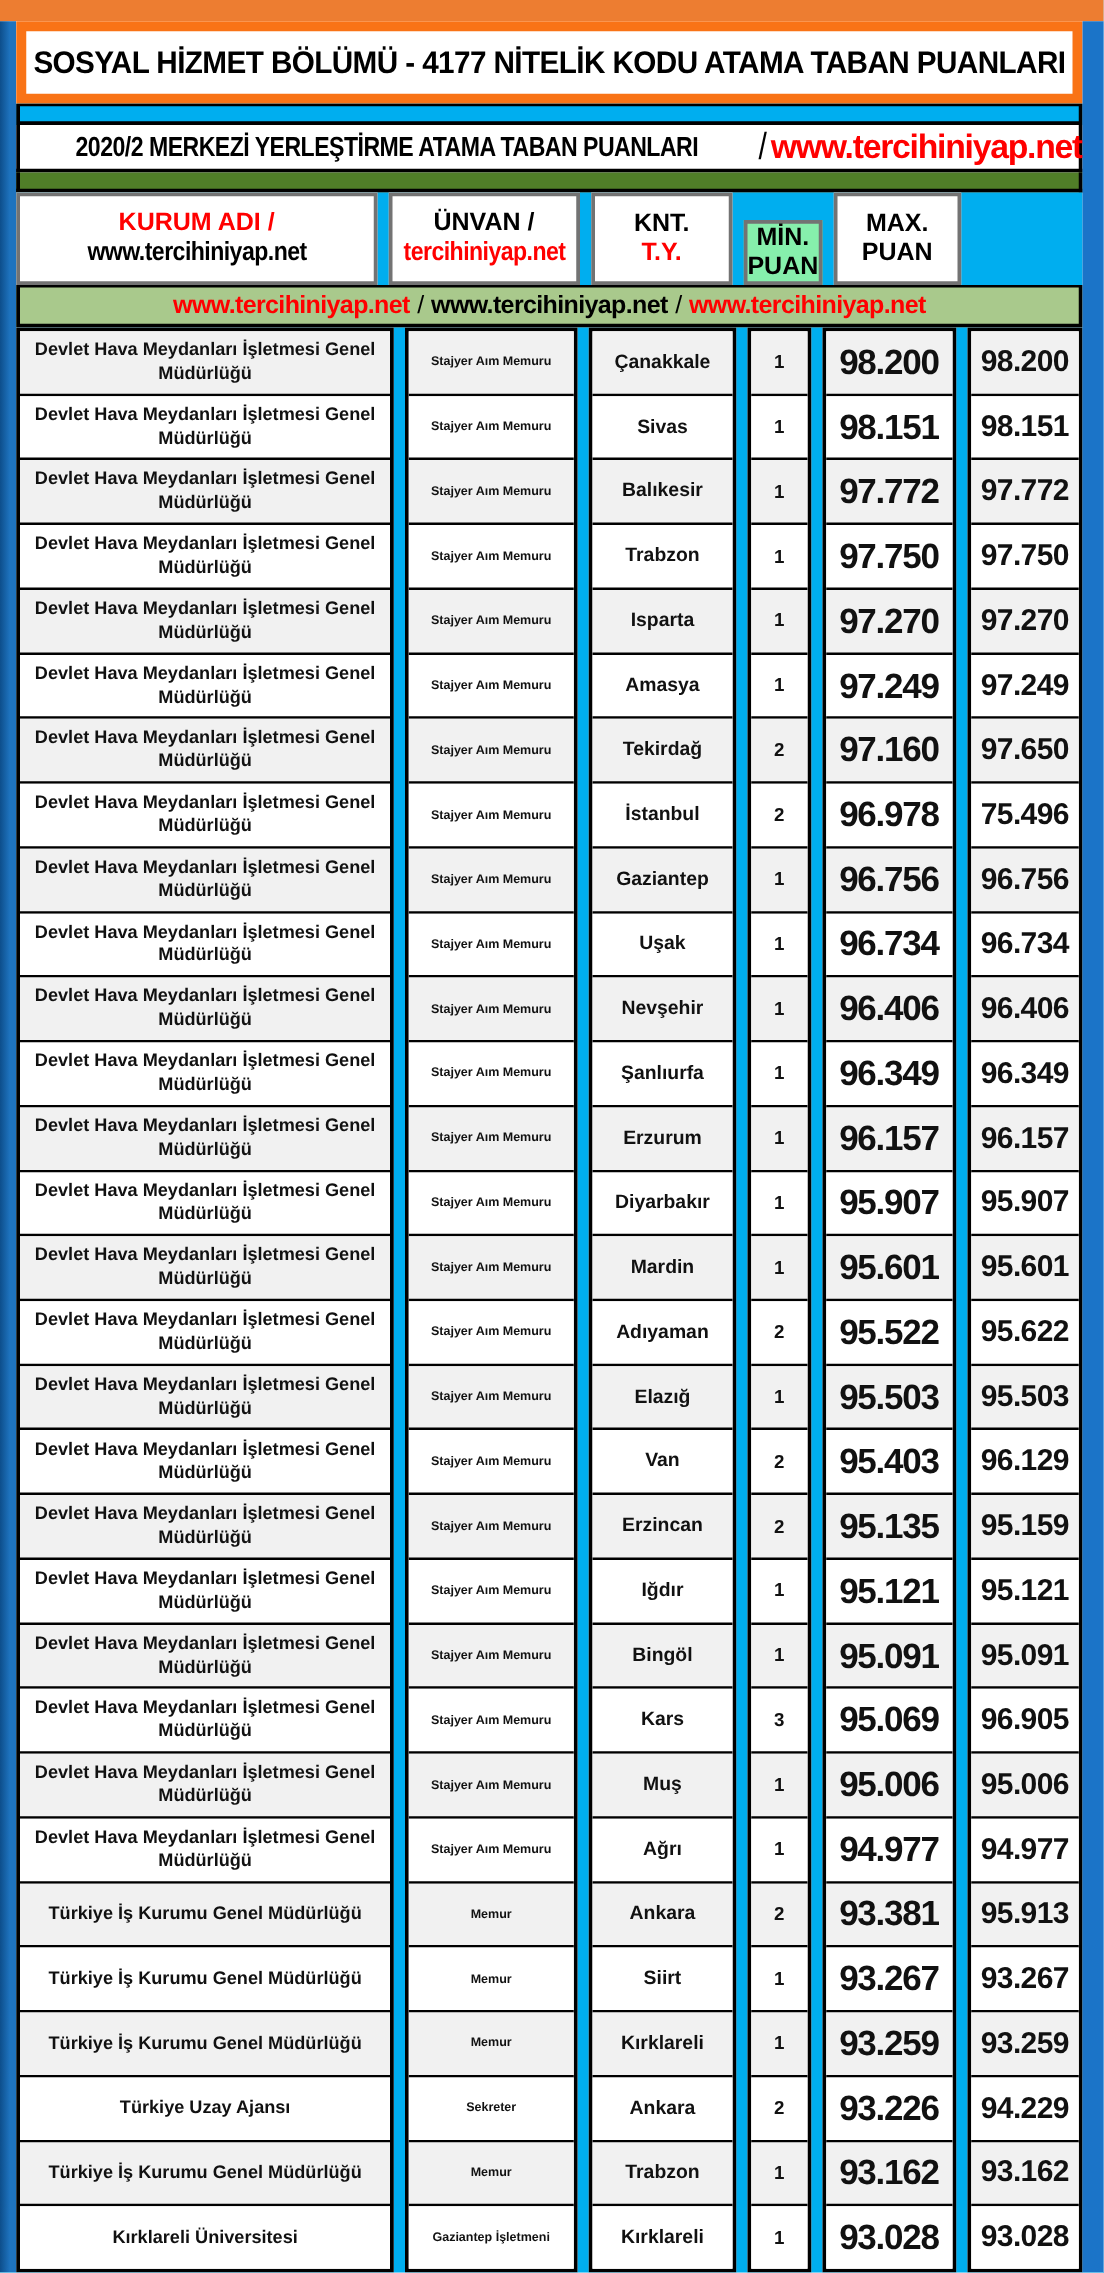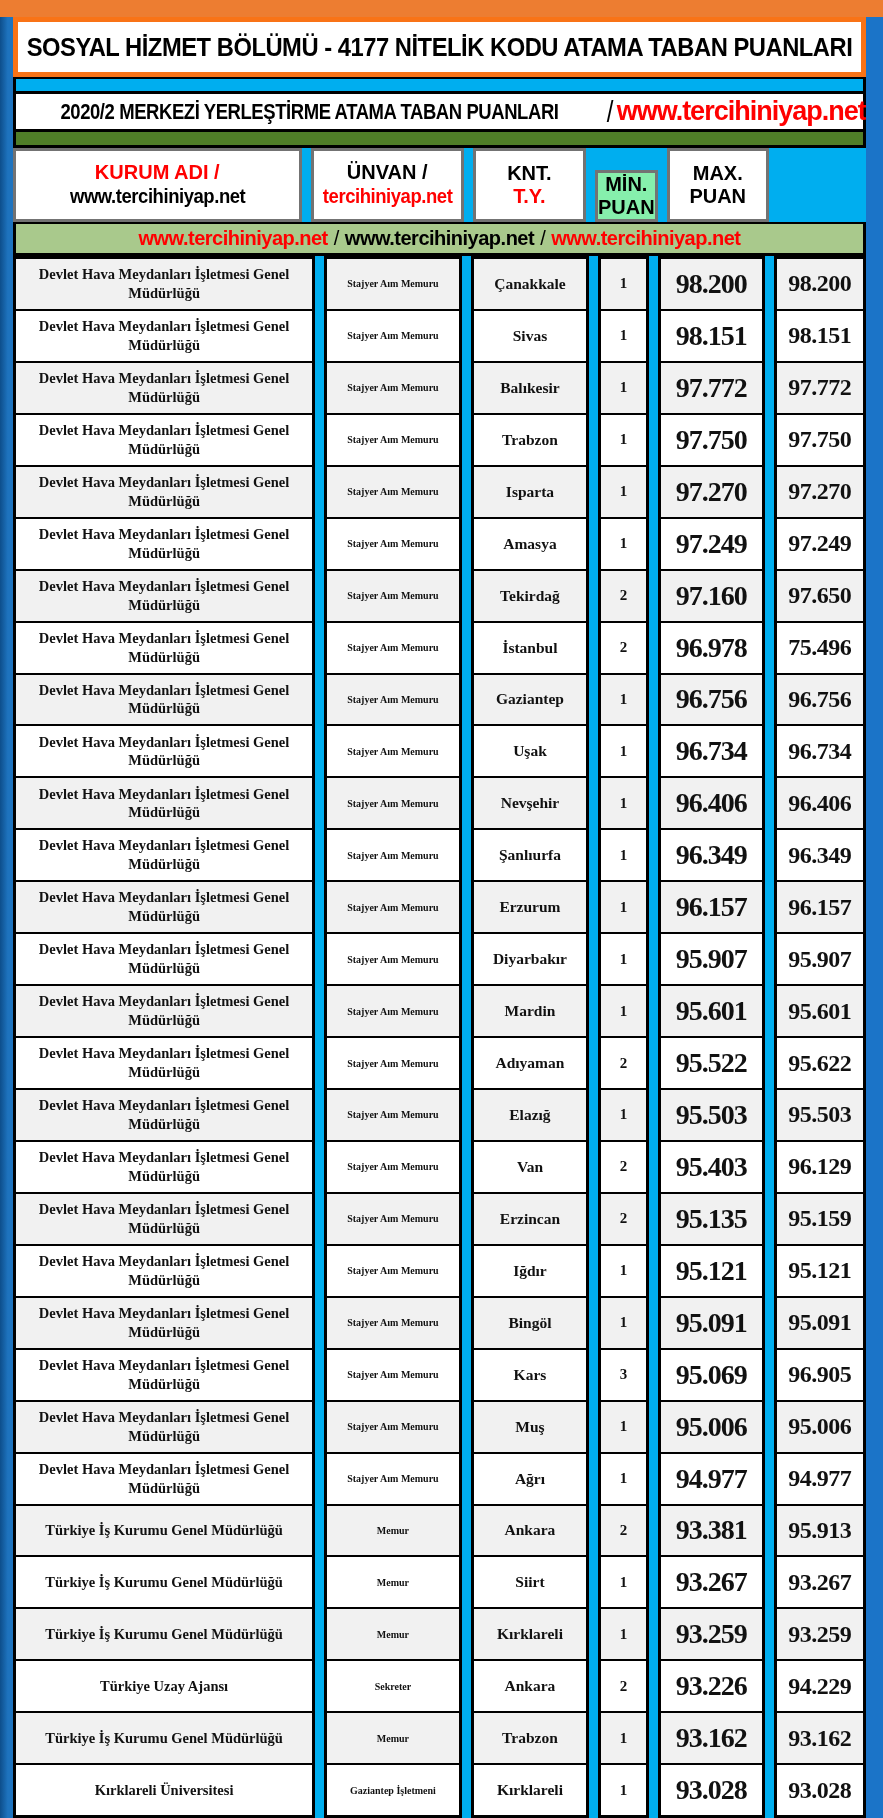--- a/index.html
+++ b/index.html
@@ -9,21 +9,21 @@
     background:#ffffff;
   }
   .page{width:883px;height:1818px;display:flex;flex-direction:column;}
   .topbar{height:17px;background:#ED7D31;flex:0 0 auto;}
   .frame{flex:1 1 auto;display:flex;min-height:0;}
   .side-l{flex:0 0 13px;background:linear-gradient(to right,#0D4E8B,#1E73BE 60%);}
   .side-r{flex:0 0 17px;background:#1B74C8;}
   .content{flex:1 1 auto;display:flex;flex-direction:column;min-width:0;background:#ffffff;}
 
   .title-box{
-    flex:0 0 50px;border:5px solid #f97316;background:#fff;
+    flex:0 0 50px;border:8px solid #f97316;background:#fff;
     display:flex;align-items:center;justify-content:center;
   }
   .title-text{
     font-weight:bold;font-size:25px;color:#000;letter-spacing:-0.5px;
     display:inline-block;transform:scaleX(0.95);white-space:nowrap;
   }
   .stripe-cyan{flex:0 0 12px;background:#00AEEF;border:3px solid #000;border-top-width:2px;}
   .subtitle-box{
     flex:0 0 35px;background:#fff;border:3px solid #000;border-top-width:0;
     display:flex;align-items:center;justify-content:center;white-space:nowrap;
@@ -50,21 +50,21 @@
 
   .promo-row{
     flex:0 0 29px;background:#A9C98C;border:3px solid #000;border-top-width:2px;
     display:flex;align-items:center;justify-content:center;white-space:nowrap;
     font-weight:bold;font-size:20px;letter-spacing:-0.5px;
   }
   .promo-red{color:#FF0000;}
   .promo-black{color:#000;}
   .promo-sep{color:#000;font-weight:400;margin:0 6px;}
 
-  .datagrid{flex:1 1 auto;min-height:0;font-family:Liberation Serif, serif;}
+  .datagrid{flex:1 1 auto;min-height:0;}
   .dcol{
     border:3px solid #000;display:flex;flex-direction:column;min-height:0;background:#fff;
   }
   .dcell{
     flex:1 1 0;min-height:0;border-bottom:2px solid #000;
     display:flex;align-items:center;justify-content:center;text-align:center;
     color:#111;font-weight:bold;padding:1px 3px;box-sizing:border-box;
   }
   .dcell:last-child{border-bottom:none;}
   .dcell:nth-child(odd){background:#F1F1F1;}

